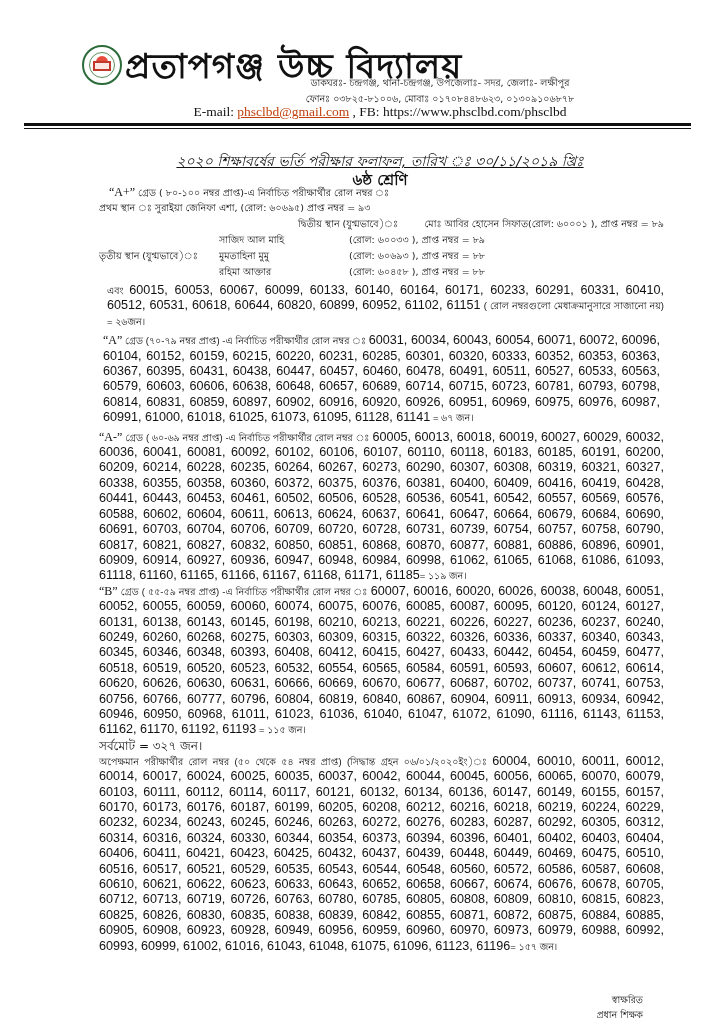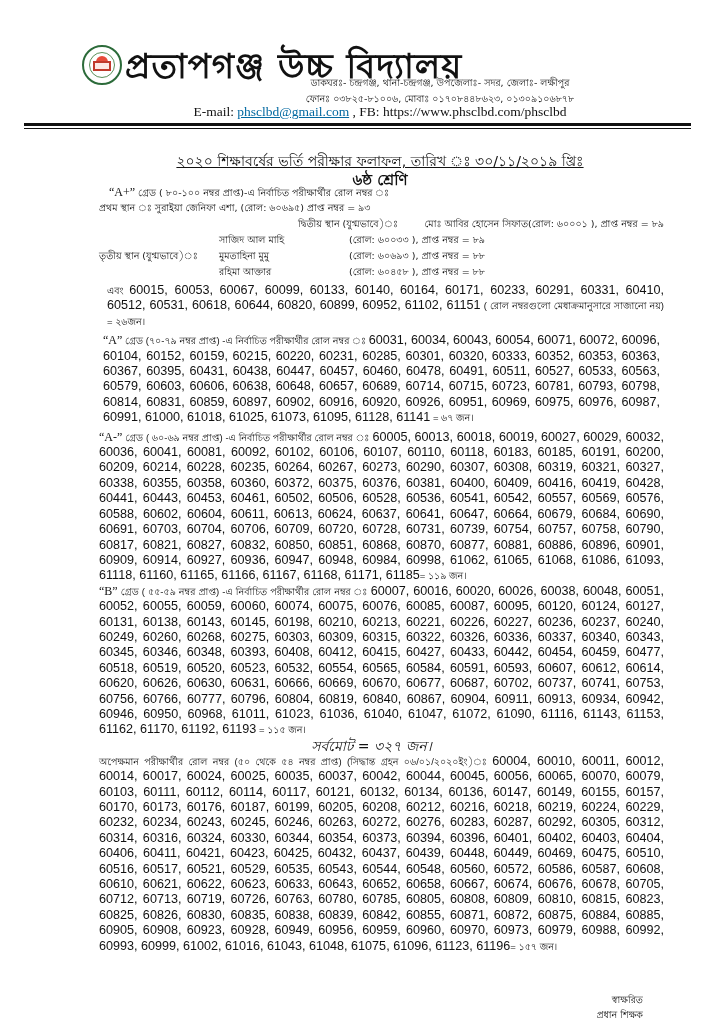--- a/index.html
+++ b/index.html
@@ -7,39 +7,39 @@
   .header { position: absolute; left: 0; top: 0; width: 717px; height: 125px; }
   .logo { position: absolute; left: 82px; top: 45px; width: 40px; height: 40px; border-radius: 50%; border: 2px solid #2c6b3a; box-sizing: border-box; background: #fff; }
   .logo .inner { position: absolute; left: 5px; top: 5px; width: 26px; height: 26px; border-radius: 50%; border: 1px solid #5a8f5a; box-sizing: border-box; }
   .logo .book { position: absolute; left: 9px; top: 14px; width: 18px; height: 10px; border: 2px solid #c0392b; box-sizing: border-box; background: #fde8e4; }
   .logo .sun { position: absolute; left: 12px; top: 9px; width: 12px; height: 6px; border-radius: 12px 12px 0 0; background: #e74c3c; }
   .school-name { position: absolute; left: 125px; top: 40px; width: 400px; text-align: left; font-family: "DejaVu Serif", serif; font-size: 34px; font-weight: bold; letter-spacing: 1px; }
   .addr { position: absolute; left: 120px; width: 560px; text-align: center; font-size: 9.5px; }
   .addr1 { top: 76px; padding-left: 40px; }
   .addr2 { top: 92px; padding-left: 40px; }
   .addr3 { top: 104px; font-family: "Liberation Serif", serif; font-size: 13.5px; left: 90px; width: 580px; }
-  .addr3 a { color: #0369a1; text-decoration: underline; }
+  .addr3 a { color: #c2410c; text-decoration: underline; }
   .rule1 { position: absolute; left: 24px; top: 123px; width: 667px; height: 3px; background: #111; }
   .rule2 { position: absolute; left: 24px; top: 128px; width: 667px; height: 1px; background: #111; }
 
   .title { position: absolute; left: 60px; top: 150px; width: 640px; text-align: center; font-size: 14px; }
-  .title span { text-decoration: underline; }
+  .title span { text-decoration: underline; font-style: italic; }
   .subtitle { position: absolute; left: 60px; top: 168px; width: 640px; text-align: center; font-size: 15px; font-weight: bold; }
   .subtitle span { }
 
   .content { position: absolute; left: 99px; top: 185px; width: 565px; font-size: 10px; line-height: 15px; }
   .line { white-space: nowrap; height: 15px; }
   .indent { padding-left: 10px; }
   .row-label { display: inline-block; width: 120px; }
   .row-name { display: inline-block; width: 130px; }
   .nums { font-family: "Liberation Sans", sans-serif; font-size: 12.6px; line-height: 15.4px; text-align: justify; }
   .block { margin-top: 0; }
   .bn { font-size: 9.5px; }
   .q { font-family: "Liberation Serif", serif; font-size: 12px; }
-  .total { text-align: center; font-size: 14px; padding-right: 20px; height: 16px; line-height: 16px; font-style: italic; }
+  .total { text-align: left; font-size: 12px; padding-right: 20px; height: 16px; line-height: 16px; }
   .sign { position: absolute; right: 74px; font-size: 9.5px; text-align: right; }
 </style>
 </head>
 <body>
 
 <div class="header">
   <div class="logo">
     <div class="inner"></div>
     <div class="sun"></div>
     <div class="book"></div>

